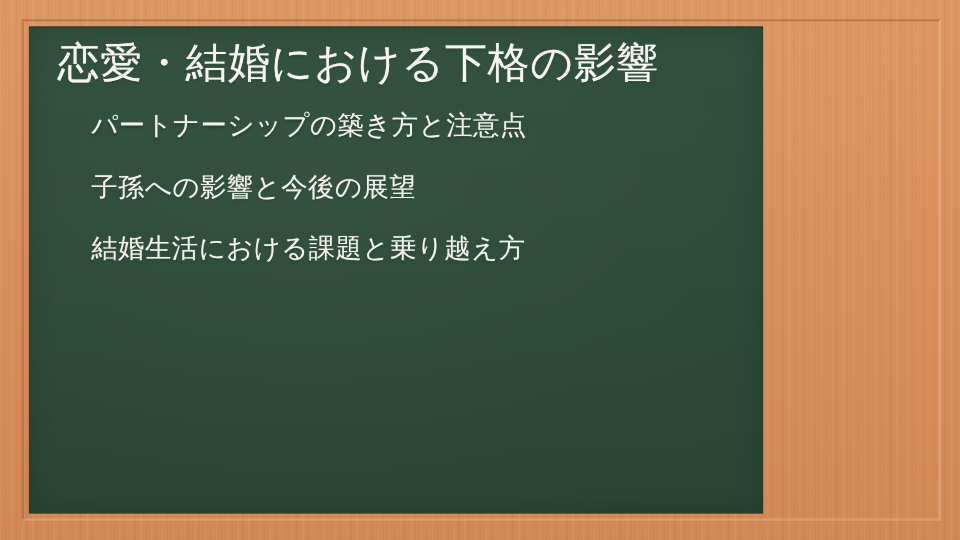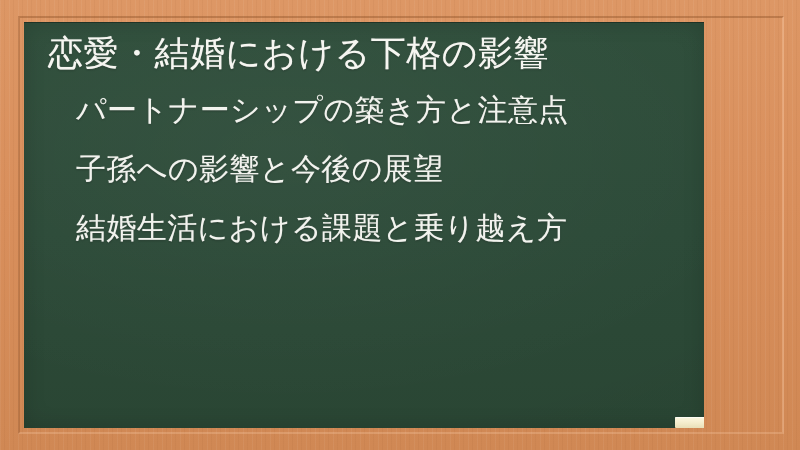--- a/index.html
+++ b/index.html
@@ -49,21 +49,21 @@
     border-right: 2px solid rgba(255, 214, 180, 0.30);
     border-bottom: 2px solid rgba(255, 214, 180, 0.25);
     pointer-events: none;
   }
 
   
   .board {
     position: absolute;
     left: 24px;
     top: 22px;
-    width: 680px;
+    width: 612px;
     height: 406px;
     box-sizing: border-box;
     background:
       radial-gradient(130% 110% at 38% 32%,
                       rgba(255,255,255,0.035) 0%,
                       rgba(255,255,255,0.0) 58%,
                       rgba(0,0,0,0.05) 100%),
       linear-gradient(180deg, #2f4e3b 0%, #2c4a38 52%, #2a4634 100%);
     box-shadow:
       inset 0 1px 0 rgba(0,0,0,0.30),
@@ -93,21 +93,21 @@
     white-space: nowrap;
   }
 
   
   .bullets {
     list-style: none;
     margin: 20px 0 0 0;
     padding: 0 0 0 32px;
   }
   .bullet {
-    font-size: 30px;
+    font-size: 22px;
     font-weight: 400;
     line-height: 1;
     letter-spacing: 0.4px;
     color: #f2f3ee;
     margin: 0 0 29px 0;
     text-shadow:
       0 0 1px rgba(255,255,255,0.40),
       0 1px 2px rgba(0,0,0,0.28);
     white-space: nowrap;
   }

